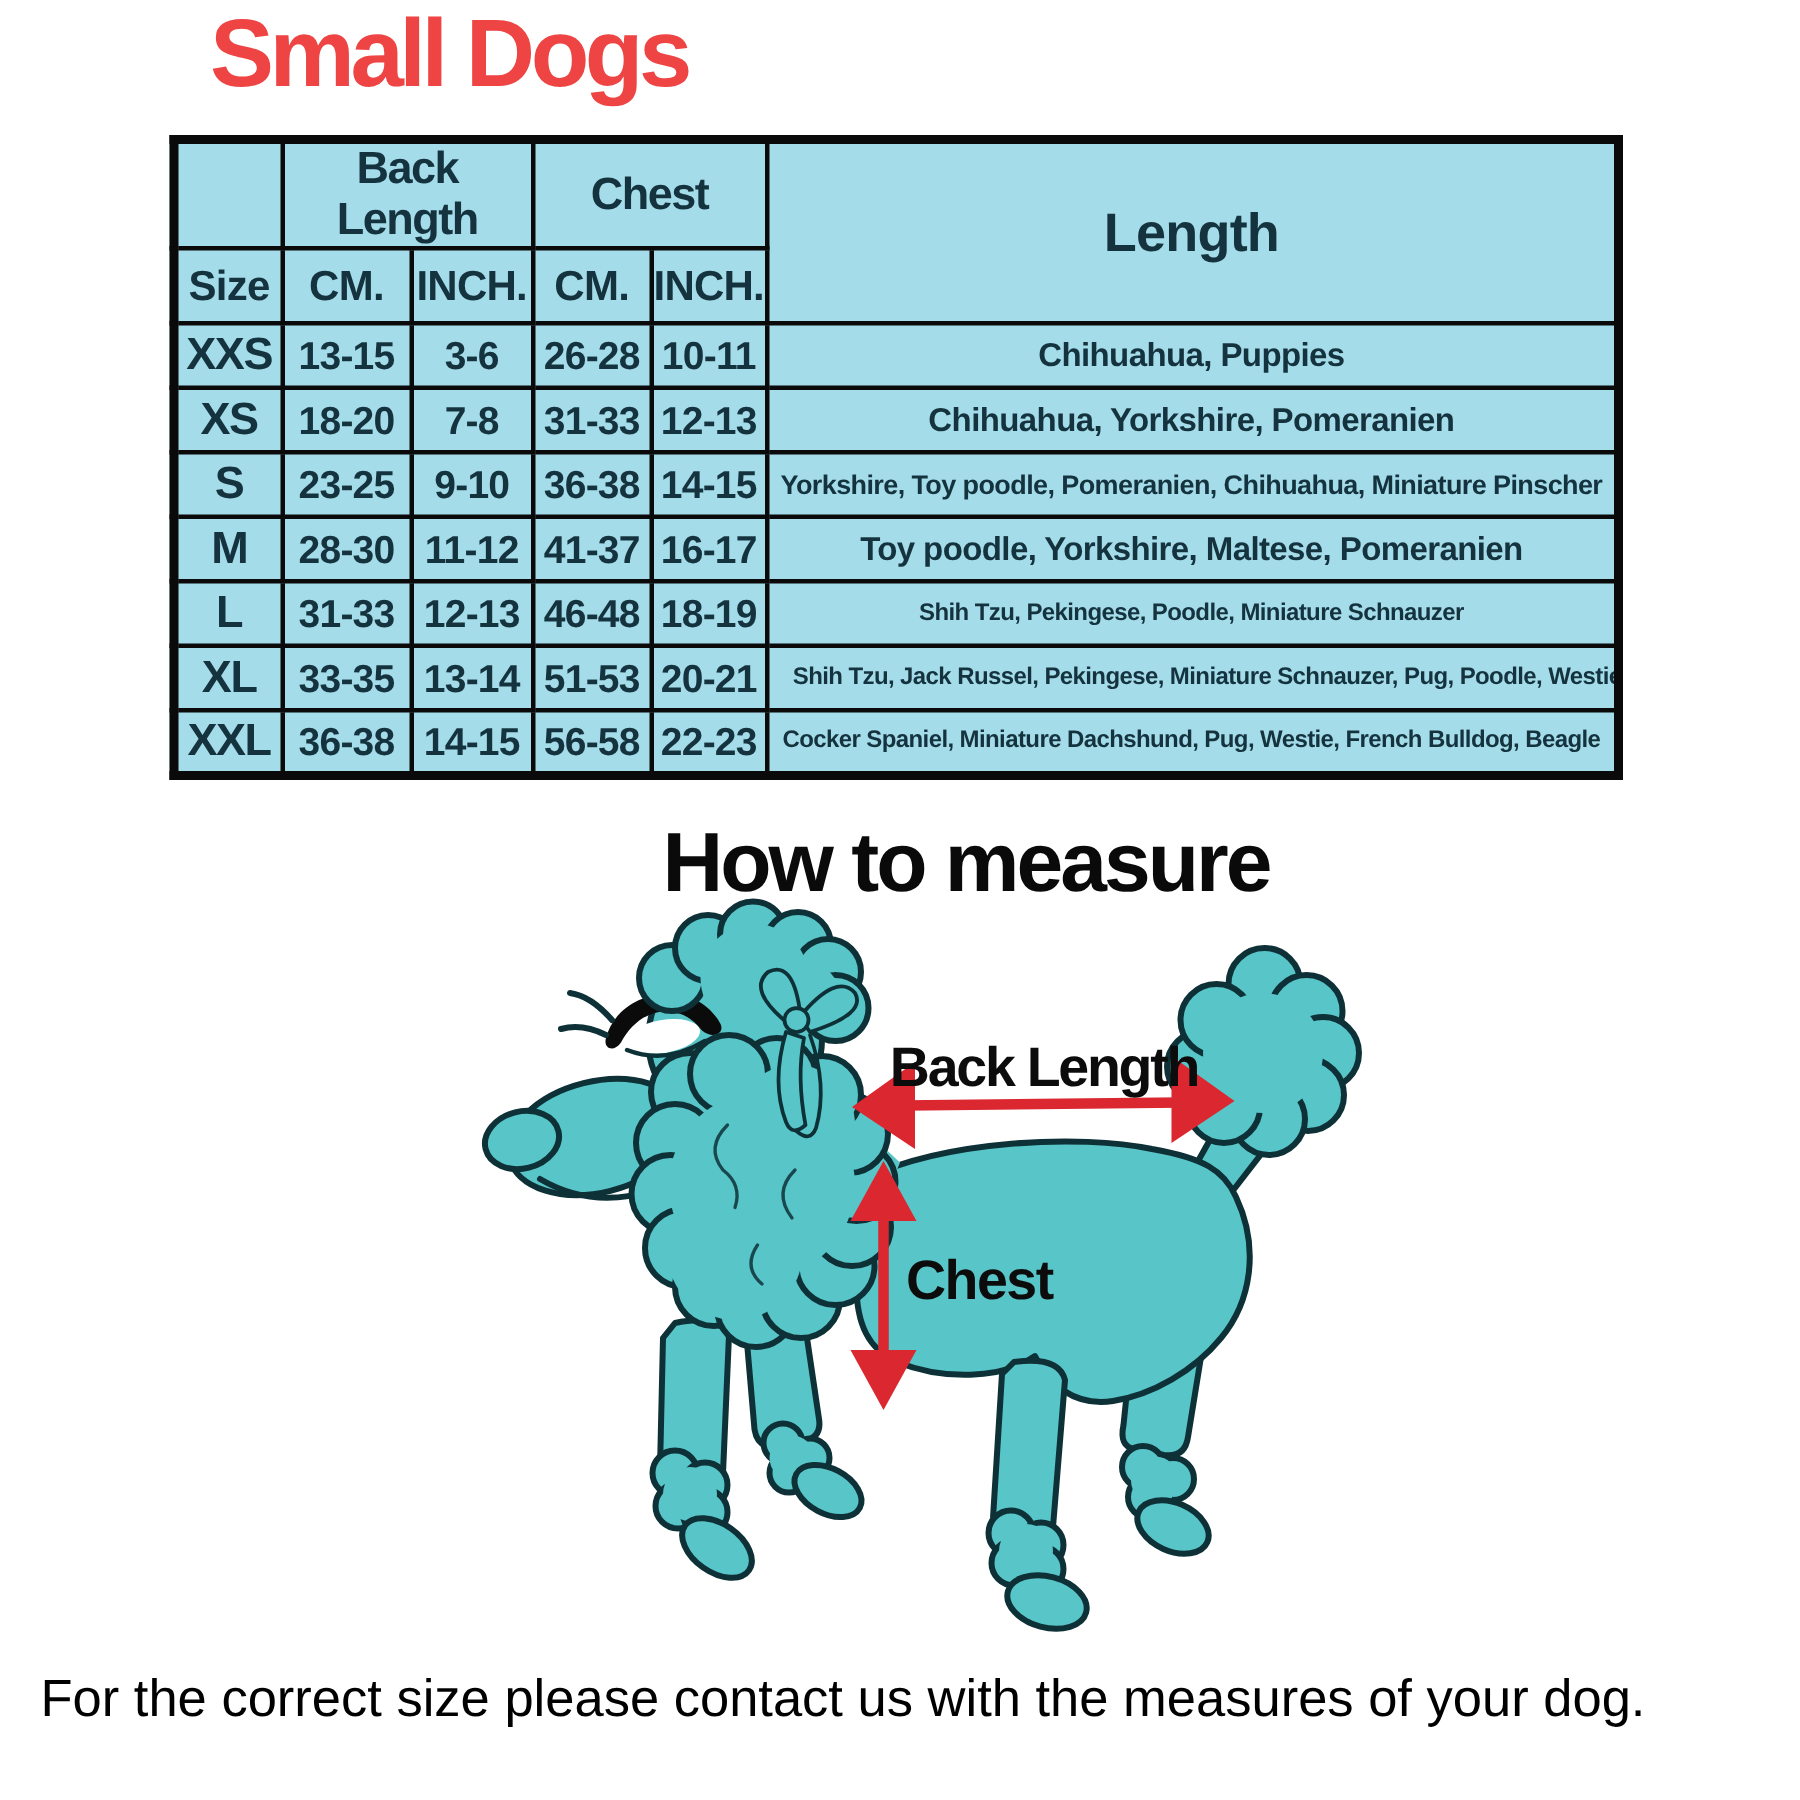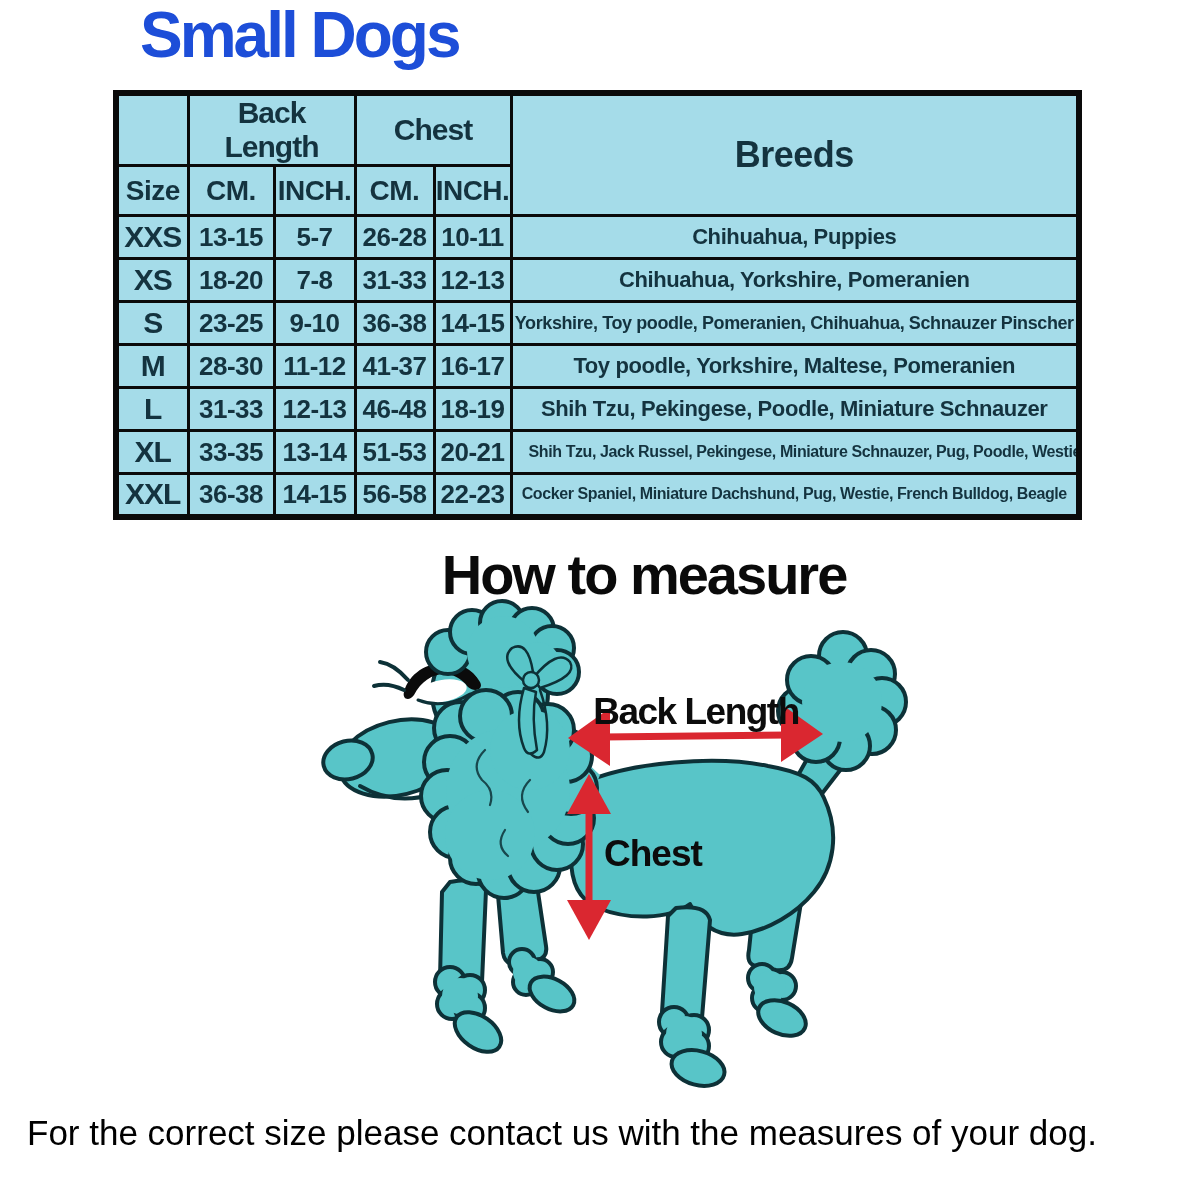--- a/index.html
+++ b/index.html
@@ -2,21 +2,21 @@
 <html style="--table-bg: #a5dce9; --table-border: #0a0a0a; --header-red: #e6394e; --table-text: #14333f; --dog-fill: #58c5c8; --dog-outline: #0d3137; --arrow-red: #da2730;"><head>
 <meta charset="utf-8">
 <style>
   html,body{margin:0;padding:0;}
   body{
     width:1200px;height:1200px;position:relative;background:#ffffff;
     font-family:"Liberation Sans", sans-serif;overflow:hidden;
   }
   .page-title{
     position:absolute;left:140px;top:2px;
-    font-size:64px;font-weight:bold;letter-spacing:-3px;color:#1d4ed8;line-height:1.05;
+    font-size:64px;font-weight:bold;letter-spacing:-3px;color:#ef4444;line-height:1.05;
   }
   
   .table-wrap{position:absolute;left:113px;top:90px;}
   table.size-chart{
     border-collapse:collapse;table-layout:fixed;width:963px;
     background:var(--table-bg,#a5dce9);
     border:6px solid var(--table-border,#0a0a0a);
   }
   table.size-chart td{
     border:3px solid var(--table-border,#0a0a0a);
@@ -61,68 +61,68 @@
         <col style="width:81px">
       <col style="width:79px">
         <col style="width:77px">
         <col style="width:568px">
     </colgroup>
     <tbody>
       <tr class="hrow1">
         <td></td>
         <td class="group" colspan="2">Back Length</td>
         <td class="group" colspan="2">Chest</td>
-        <td class="breeds-h" rowspan="2">Breeds</td>
+        <td class="breeds-h" rowspan="2">Length</td>
       </tr>
       <tr class="hrow2">
         <td class="red">Size</td>
         <td class="red">CM.</td>
         <td class="red">INCH.</td>
         <td class="red">CM.</td>
         <td class="red">INCH.</td>
       </tr>
     <tr class="drow">
     <td class="sizecell">XXS</td>
     <td class="num">13-15</td>
-    <td class="num">5-7</td>
+    <td class="num">3-6</td>
     <td class="num">26-28</td>
     <td class="num">10-11</td>
     <td class="breeds" style="font-size: 22px;">Chihuahua, Puppies</td>
   </tr>
         <tr class="drow">
     <td class="sizecell">XS</td>
     <td class="num">18-20</td>
     <td class="num">7-8</td>
     <td class="num">31-33</td>
     <td class="num">12-13</td>
     <td class="breeds" style="font-size: 22px; margin-left: 44px;">Chihuahua, Yorkshire, Pomeranien</td>
   </tr>
         <tr class="drow">
     <td class="sizecell">S</td>
     <td class="num">23-25</td>
     <td class="num">9-10</td>
     <td class="num">36-38</td>
     <td class="num">14-15</td>
-    <td class="breeds" style="font-size: 18px;">Yorkshire, Toy poodle, Pomeranien, Chihuahua, Schnauzer Pinscher</td>
+    <td class="breeds" style="font-size: 18px;">Yorkshire, Toy poodle, Pomeranien, Chihuahua, Miniature Pinscher</td>
   </tr>
         <tr class="drow">
     <td class="sizecell">M</td>
     <td class="num">28-30</td>
     <td class="num">11-12</td>
     <td class="num">41-37</td>
     <td class="num">16-17</td>
     <td class="breeds" style="font-size: 22px;">Toy poodle, Yorkshire, Maltese, Pomeranien</td>
   </tr>
         <tr class="drow">
     <td class="sizecell">L</td>
     <td class="num">31-33</td>
     <td class="num">12-13</td>
     <td class="num">46-48</td>
     <td class="num">18-19</td>
-    <td class="breeds" style="font-size: 22px;">Shih Tzu, Pekingese, Poodle, Miniature Schnauzer</td>
+    <td class="breeds" style="font-size: 16px;">Shih Tzu, Pekingese, Poodle, Miniature Schnauzer</td>
   </tr>
         <tr class="drow">
     <td class="sizecell">XL</td>
     <td class="num">33-35</td>
     <td class="num">13-14</td>
     <td class="num">51-53</td>
     <td class="num">20-21</td>
     <td class="breeds" style="font-size: 16px; padding-left: 16px;">Shih Tzu, Jack Russel, Pekingese, Miniature Schnauzer, Pug, Poodle, Westie</td>
   </tr>
         <tr class="drow">

